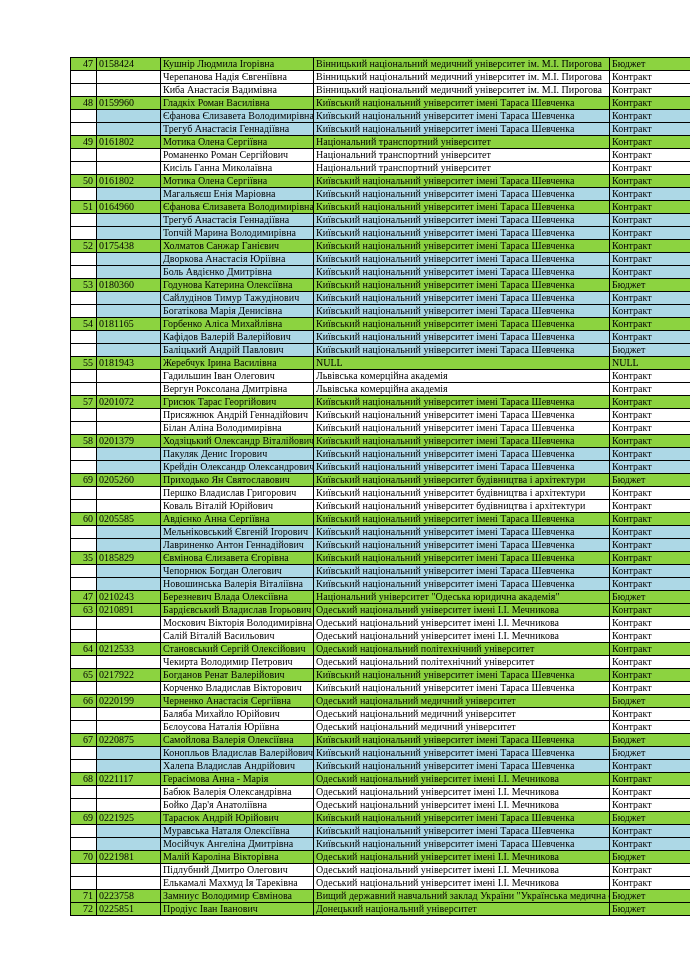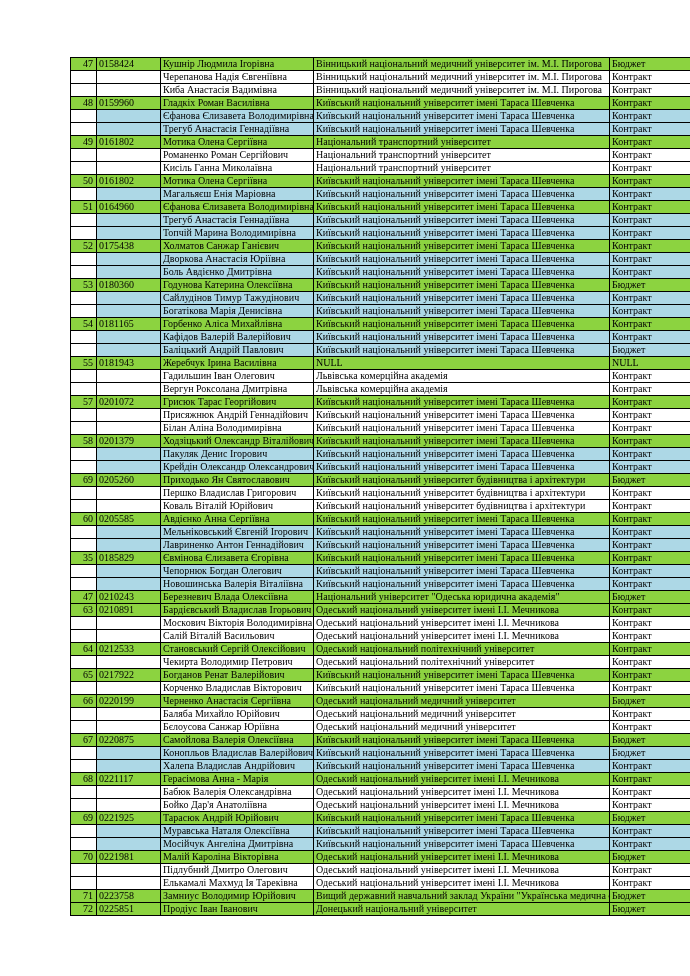--- a/index.html
+++ b/index.html
@@ -392,21 +392,21 @@
         <tr class="bg-white">
           <td class="c-num"></td>
           <td class="c-id"></td>
           <td class="c-name">Баляба Михайло Юрійович</td>
           <td class="c-univ">Одеський національний медичний університет</td>
           <td class="c-fund">Контракт</td>
         </tr>
         <tr class="bg-white">
           <td class="c-num"></td>
           <td class="c-id"></td>
-          <td class="c-name">Бєлоусова Санжар Юріївна</td>
+          <td class="c-name">Бєлоусова Наталія Юріївна</td>
           <td class="c-univ">Одеський національний медичний університет</td>
           <td class="c-fund">Контракт</td>
         </tr>
         <tr class="bg-green">
           <td class="c-num">67</td>
           <td class="c-id">0220875</td>
           <td class="c-name">Самойлова Валерія Олексіївна</td>
           <td class="c-univ">Київський національний університет імені Тараса Шевченка</td>
           <td class="c-fund">Бюджет</td>
         </tr>
@@ -483,21 +483,21 @@
         <tr class="bg-white">
           <td class="c-num"></td>
           <td class="c-id"></td>
           <td class="c-name">Елькамалі Махмуд Ія Тареківна</td>
           <td class="c-univ">Одеський національний університет імені І.І. Мечникова</td>
           <td class="c-fund">Контракт</td>
         </tr>
         <tr class="bg-green">
           <td class="c-num">71</td>
           <td class="c-id">0223758</td>
-          <td class="c-name">Замниус Володимир Юрійович</td>
+          <td class="c-name">Замниус Володимир Євмінова</td>
           <td class="c-univ">Вищий державний навчальний заклад України "Українська медична стоматоло</td>
           <td class="c-fund">Бюджет</td>
         </tr>
         <tr class="bg-green">
           <td class="c-num">72</td>
           <td class="c-id">0225851</td>
           <td class="c-name">Продіус Іван Іванович</td>
           <td class="c-univ">Донецький національний університет</td>
           <td class="c-fund">Бюджет</td>
         </tr>

